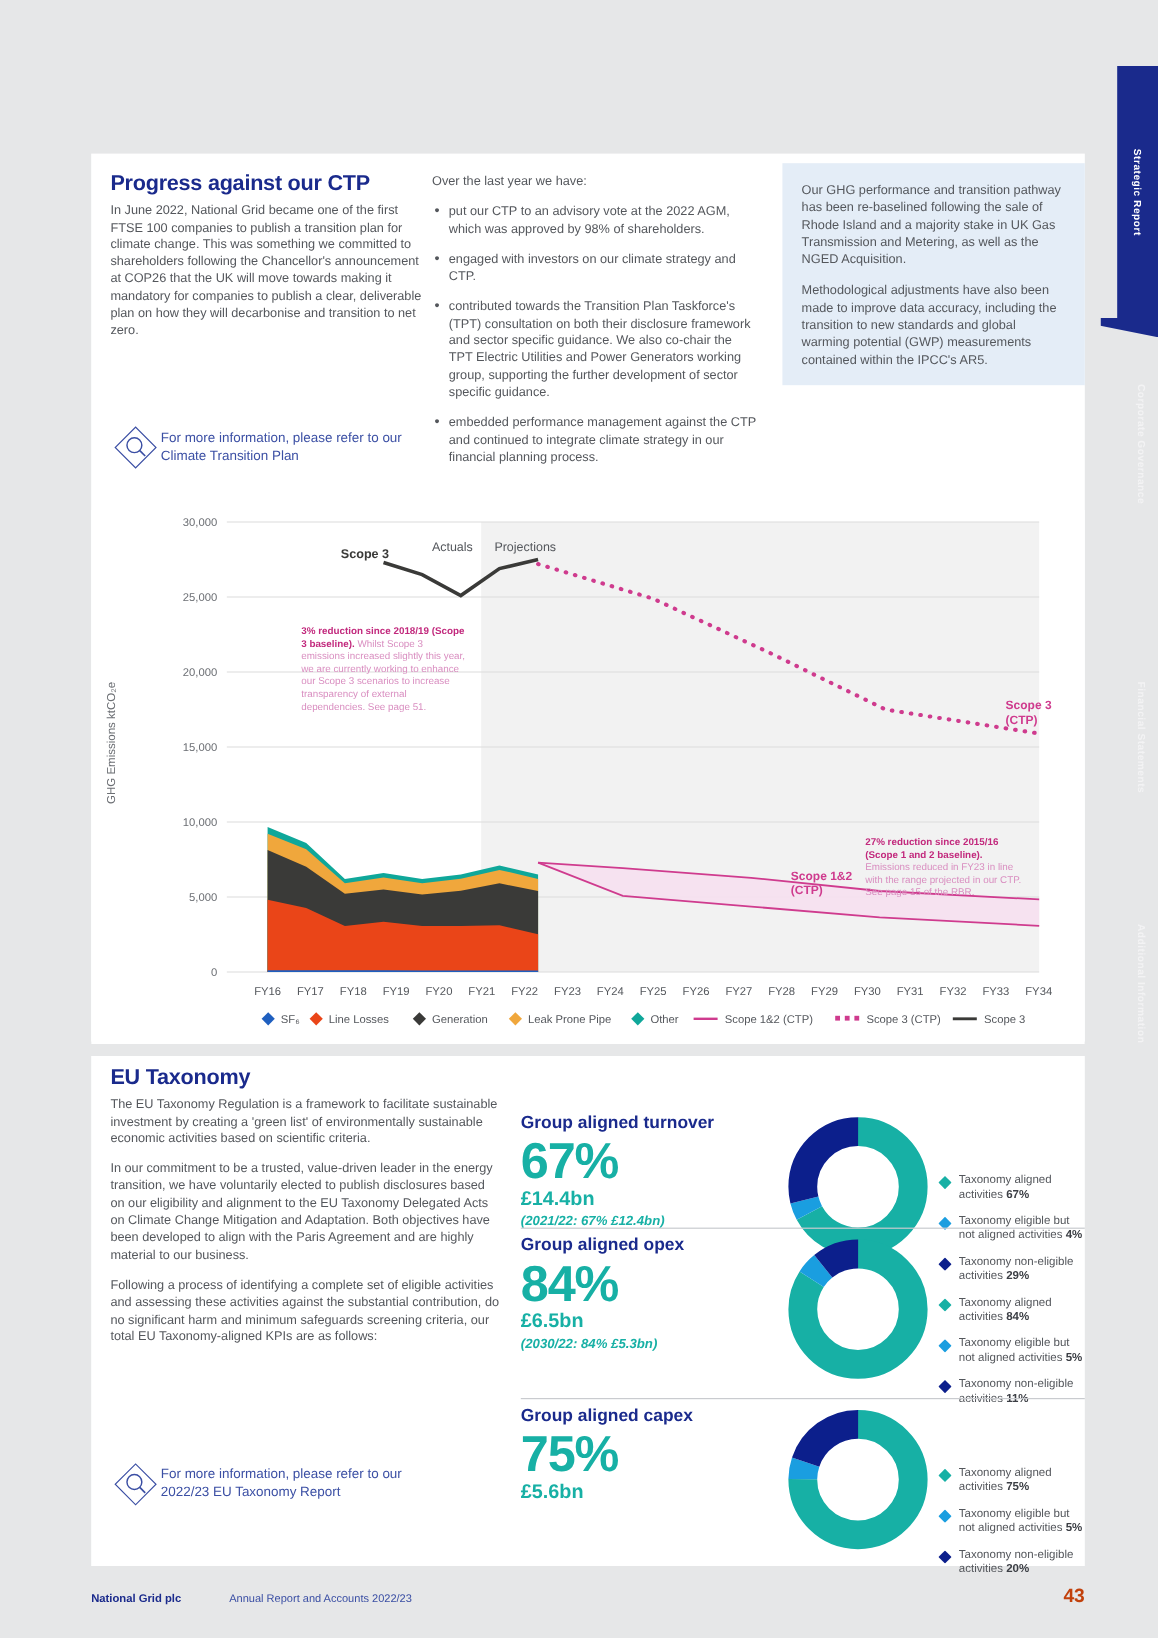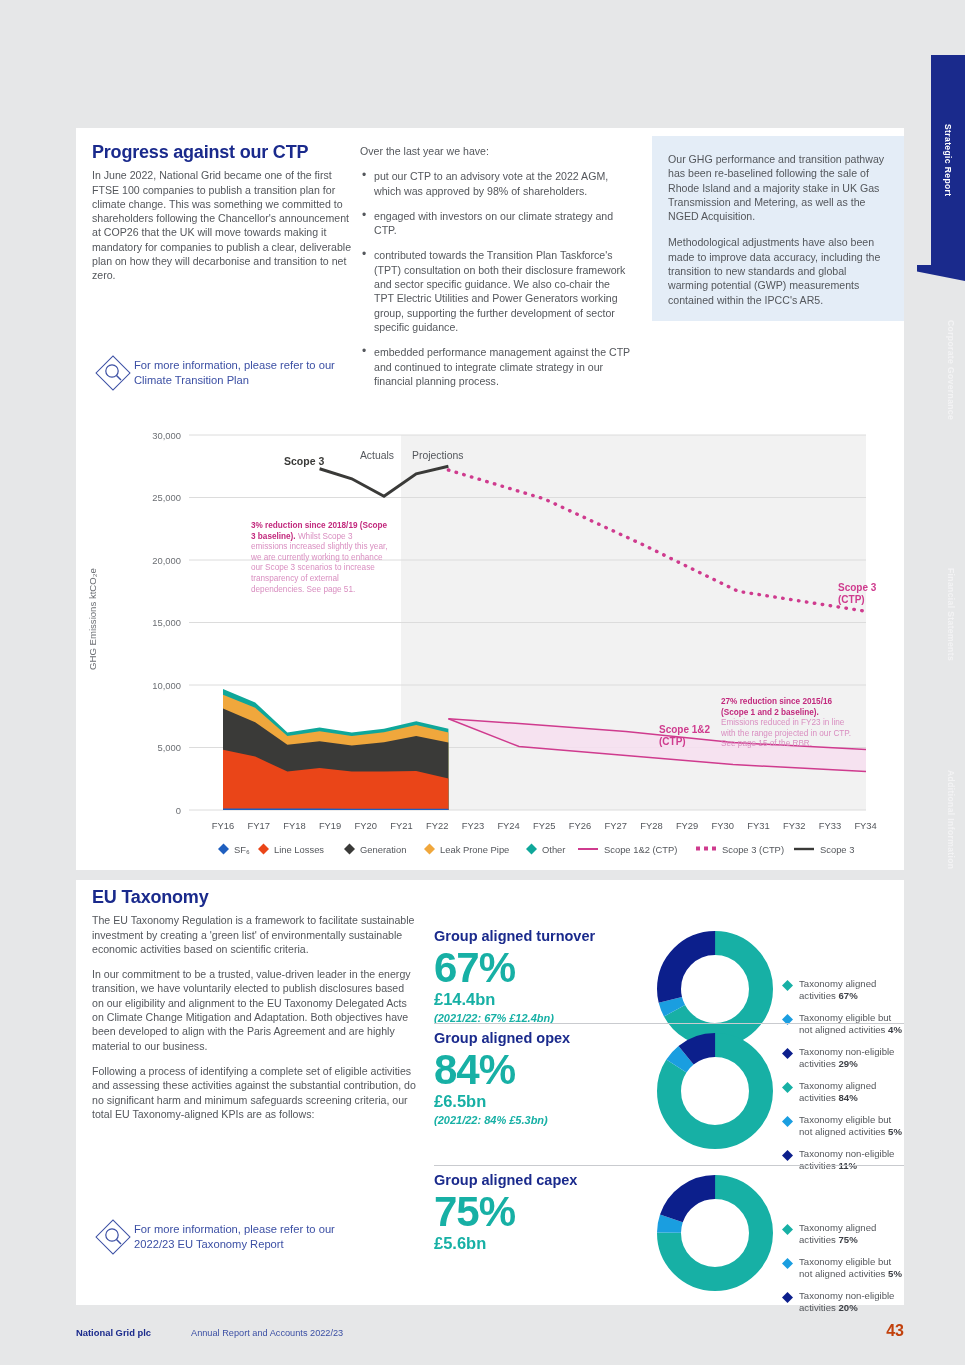--- a/index.html
+++ b/index.html
@@ -332,21 +332,21 @@
         <div class="leg-txt"><span>Taxonomy non-eligible activities</span> <b>29%</b></div>
       </div>
     </div>
   </div>
 
   <div class="kpi" id="kpi-2">
     <div class="rule"></div>
     <div class="kpi-title">Group aligned opex</div>
     <div class="kpi-pct">84%</div>
     <div class="kpi-val">£6.5bn</div>
-    <div class="kpi-prev">(2021/22: 84% £5.3bn)</div>
+    <div class="kpi-prev">(2030/22: 84% £5.3bn)</div>
     <div class="kpi-donut">
       <svg width="118" height="118" viewBox="0 0 118 118">
 
         <circle cx="59" cy="59" r="46" fill="none" stroke="#17b0a5" stroke-width="24" stroke-dasharray="242.8 46.2" stroke-dashoffset="0" transform="rotate(-90 59 59)"></circle>
         <circle cx="59" cy="59" r="46" fill="none" stroke="#1a9ee0" stroke-width="24" stroke-dasharray="14.5 274.5" stroke-dashoffset="-242.8" transform="rotate(-90 59 59)"></circle>
         <circle cx="59" cy="59" r="46" fill="none" stroke="#0c1f8c" stroke-width="24" stroke-dasharray="31.8 257.2" stroke-dashoffset="-257.3" transform="rotate(-90 59 59)"></circle>
       </svg>
     </div>
     <div class="kpi-legend">
       <div class="leg-row">

